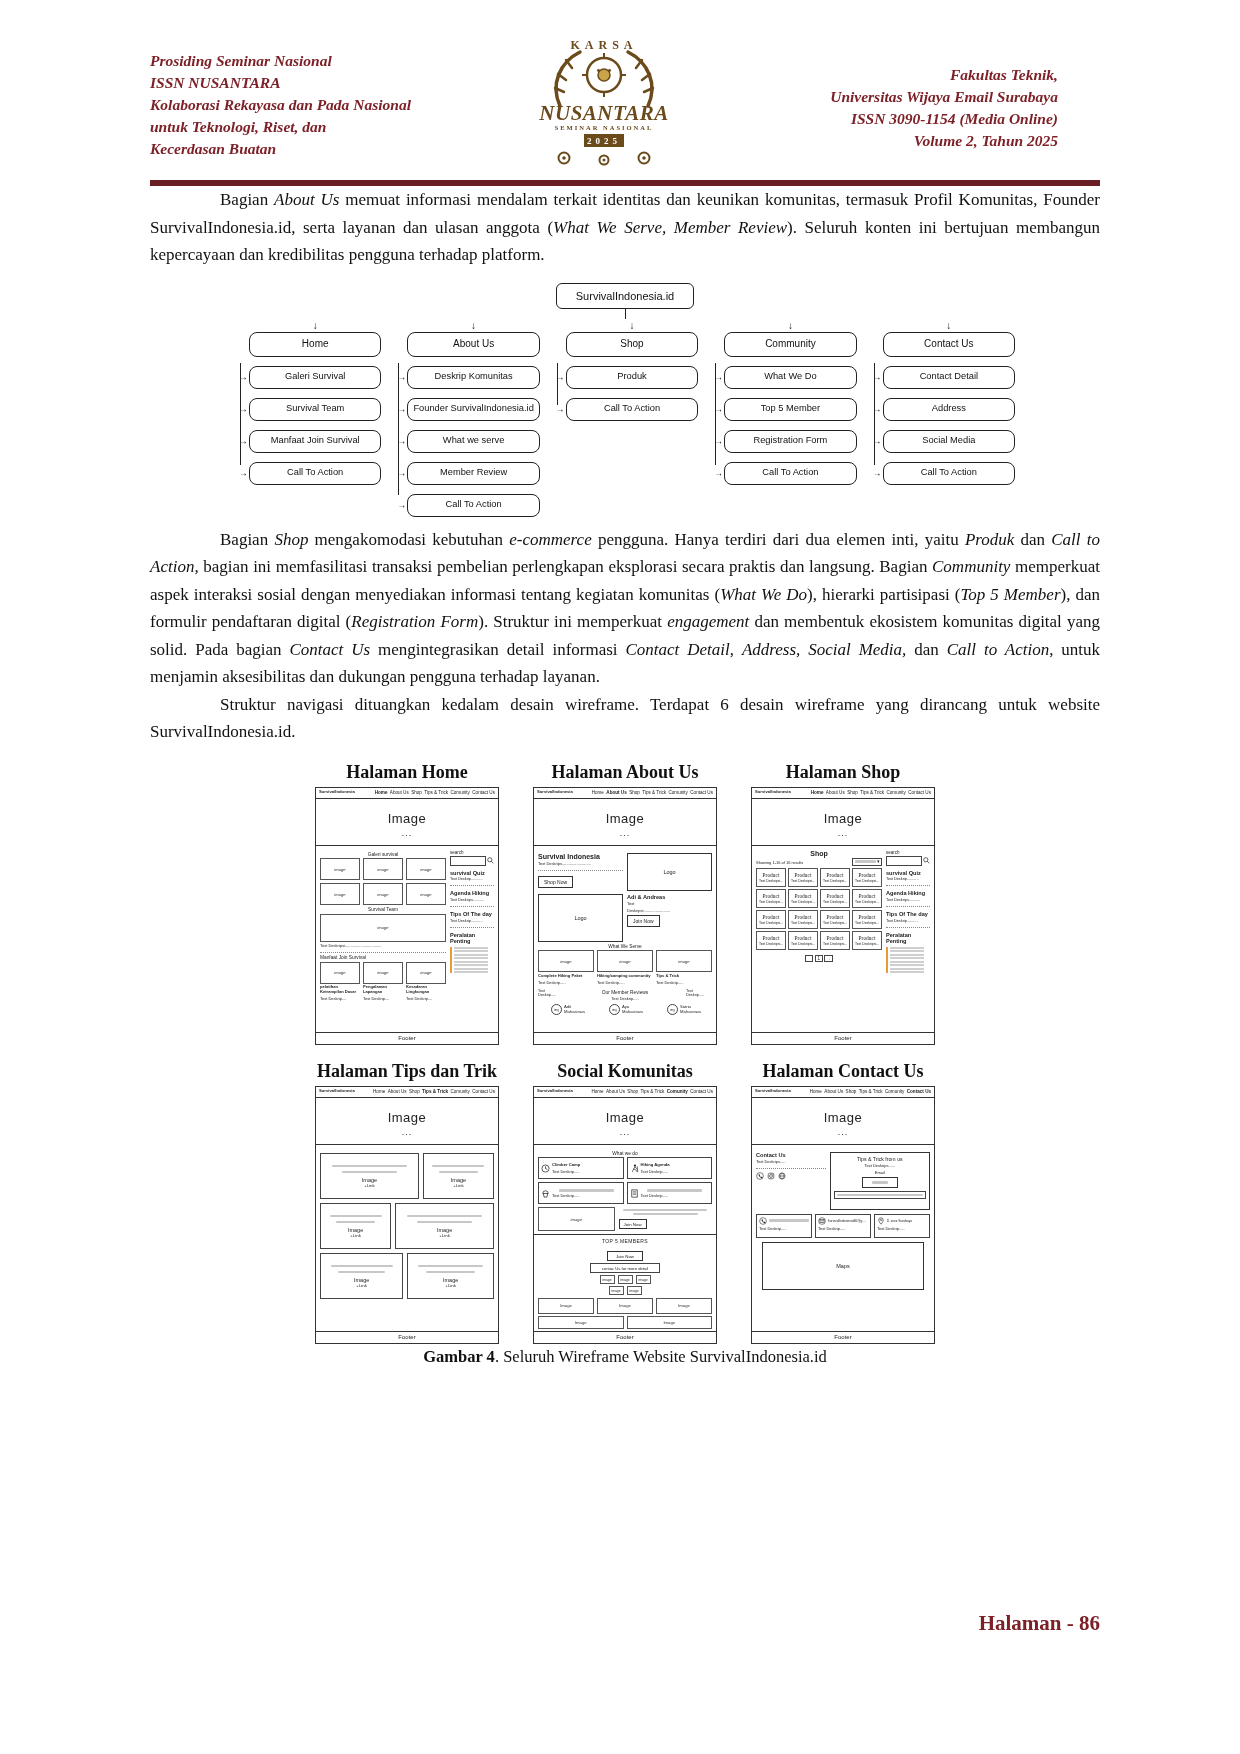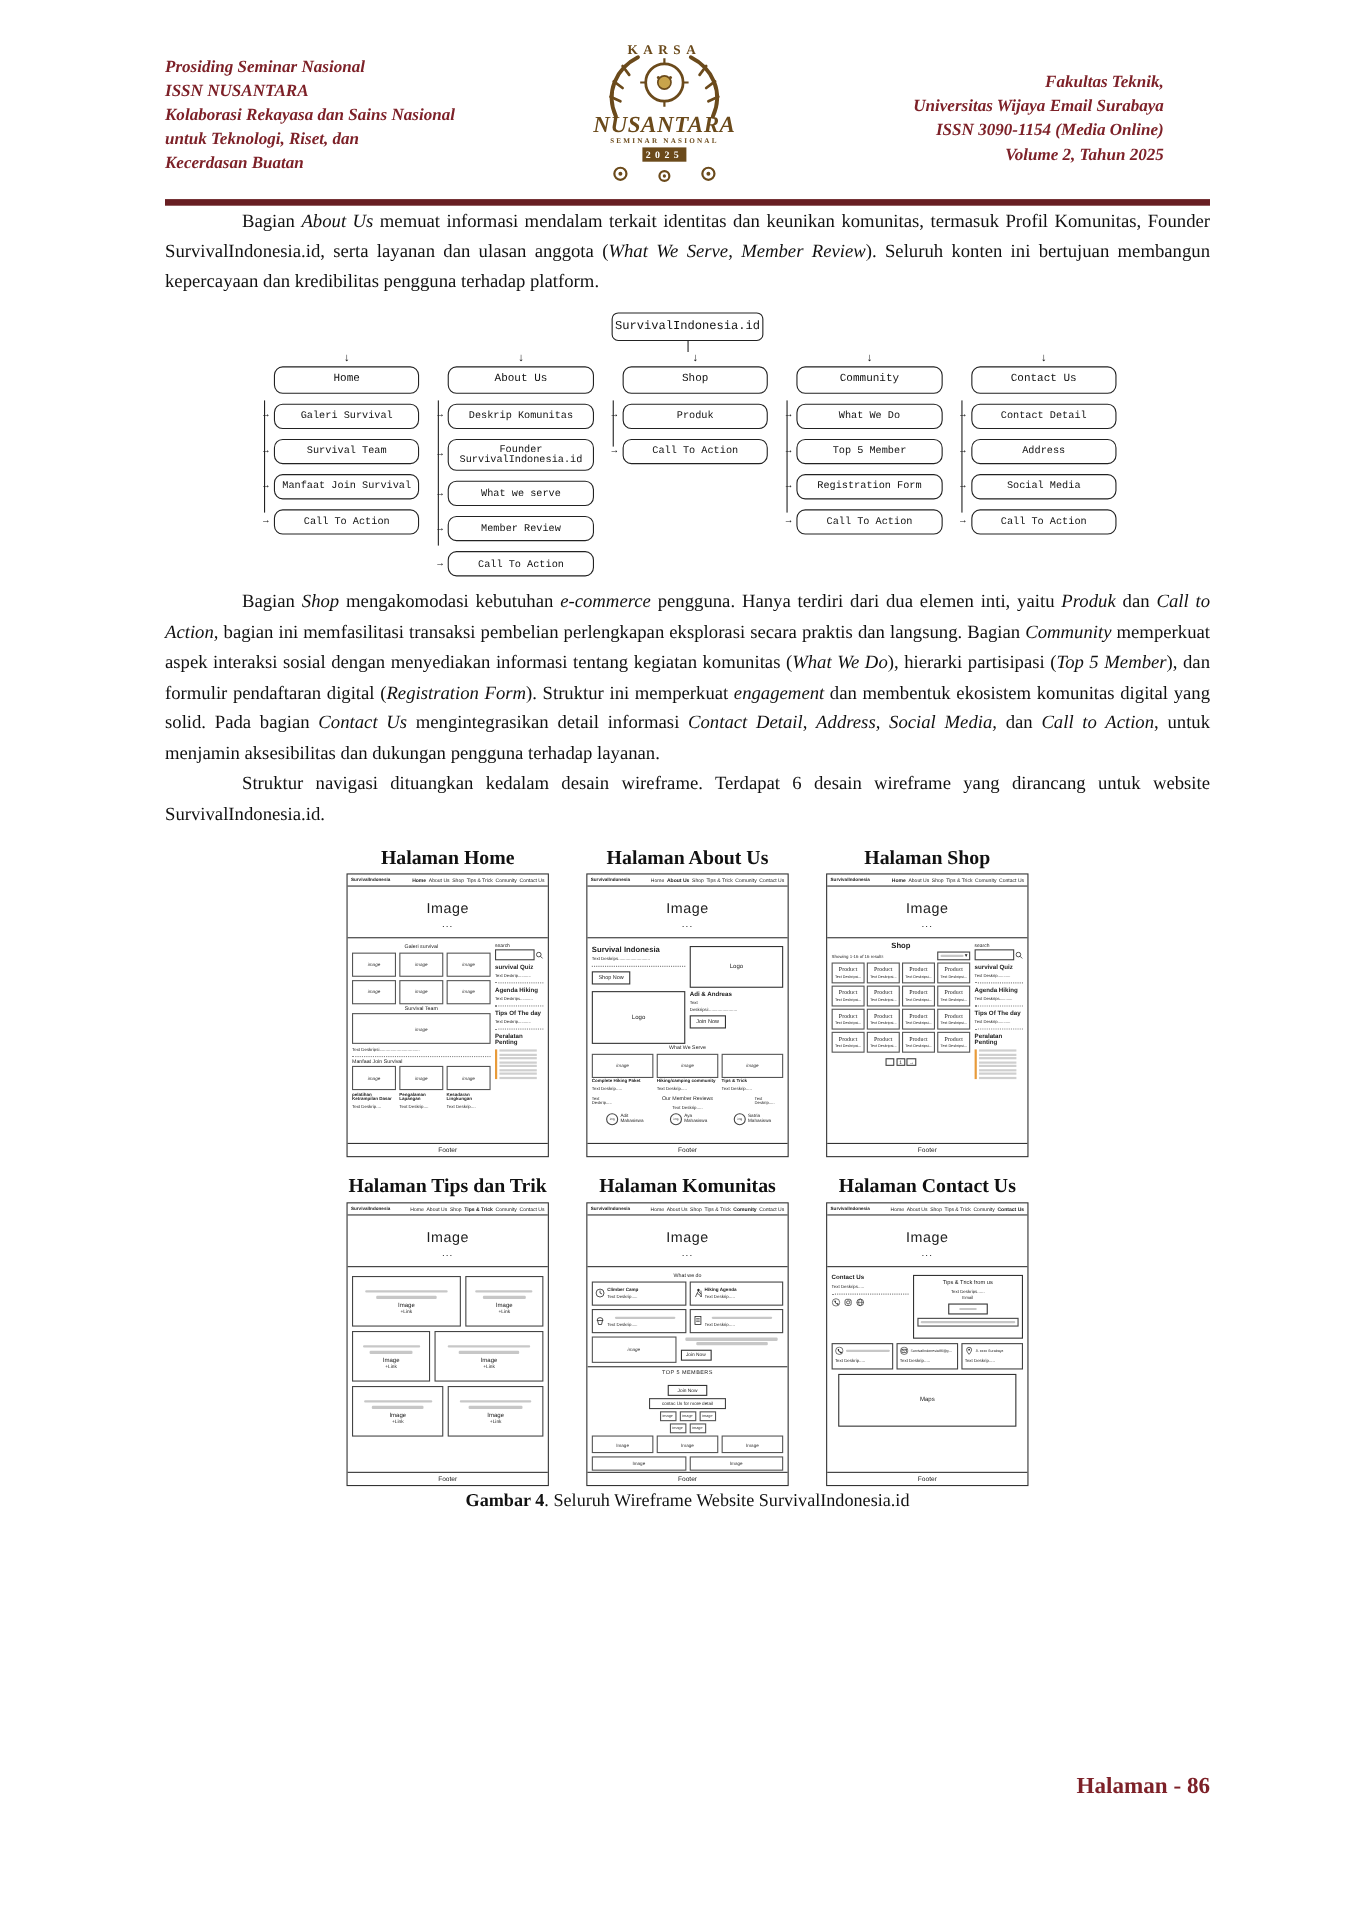--- a/index.html
+++ b/index.html
@@ -14,21 +14,21 @@
   .hdr-logo{width:152px;flex:none;margin-top:-8px;}
   .rule{height:6px;background:#681e22;margin-top:8px;}
   
   p.body{font-size:17px;line-height:27.5px;text-align:justify;margin:0;}
   .ind{text-indent:70px;}
   .mt8{margin-top:9px;}
   .caption{text-align:center;font-size:16.5px;margin:3px 0 0;}
   .sec-h{font-size:17px;font-weight:bold;margin:26px 0 0;}
   .page-num{position:absolute;right:140px;bottom:118px;color:#7d2128;font-weight:bold;font-size:21px;}
   
-  #fig3{width:780px;margin:14px auto 0;font-family:Liberation Mono, monospace;color:#111;}
+  #fig3{width:780px;margin:14px auto 0;font-family:Liberation Sans, sans-serif;color:#111;}
   .fig3-root{width:132px;margin:0 auto;border:1.6px solid #222;border-radius:6px;text-align:center;
              font-size:11px;padding:6px 2px;background:#fff;}
   .fig3-stem{width:1px;height:10px;background:#222;margin:0 auto;}
   .fig3-cols{display:flex;gap:12px;}
   .fig3-col{flex:1;position:relative;padding-left:14px;}
   .fig3-arrow{text-align:center;font-size:10px;height:13px;line-height:13px;}
   .fig3-box{border:1.3px solid #222;border-radius:8px;text-align:center;font-size:9.3px;line-height:1.05;
             padding:4px 2px;margin-bottom:9px;position:relative;background:#fff;min-height:13px;
             display:flex;align-items:center;justify-content:center;}
   .fig3-head{font-size:10px;min-height:15px;}
@@ -139,21 +139,21 @@
 </style>
 </head>
 <body>
 
 <div class="page">
 
   <div class="hdr">
     <div class="hdr-left">
         <div>Prosiding Seminar Nasional</div>
         <div>ISSN NUSANTARA</div>
-        <div>Kolaborasi Rekayasa dan Sains Nasional</div>
+        <div>Kolaborasi Rekayasa dan Pada Nasional</div>
         <div>untuk Teknologi, Riset, dan</div>
         <div>Kecerdasan Buatan</div>
       </div>
     <div class="hdr-logo">
       <svg width="152" height="132" viewBox="0 0 152 132">
         <g fill="none" stroke="#6b4a1b" stroke-linecap="round">
           <path d="M32 70 C22 48 32 26 52 16" stroke-width="3.5"></path>
           <path d="M120 70 C130 48 120 26 100 16" stroke-width="3.5"></path>
           <path d="M36 56 l-9 -4 M38 44 l-8 -6 M44 32 l-6 -8 M116 56 l9 -4 M114 44 l8 -6 M108 32 l6 -8" stroke-width="2.5"></path>
         </g>
@@ -580,21 +580,21 @@
                   <div class="lph cw60"></div>
                   <div class="tip-img">Image</div>
                   <div class="tip-lnk">+Link</div>
                 </div>
               </div>
             </div>
             <div class="wf-footer">Footer</div>
           </div>
         </div>
         <div class="wf-col">
-          <div class="wf-title">Halaman Komunitas</div>
+          <div class="wf-title">Social Komunitas</div>
           <div class="wf">
             <div class="wf-nav">
               <span class="wf-brand">SurvivalIndonesia</span>
               <span class="wf-links"><span>Home</span><span>About Us</span><span>Shop</span><span>Tips &amp; Trick</span><span class="act">Comunity</span><span>Contact Us</span></span>
             </div>
             <div class="wf-hero">
               <div class="big">Image</div>
               <div class="dots">...</div>
             </div>
             <div class="wf-body colflex">

